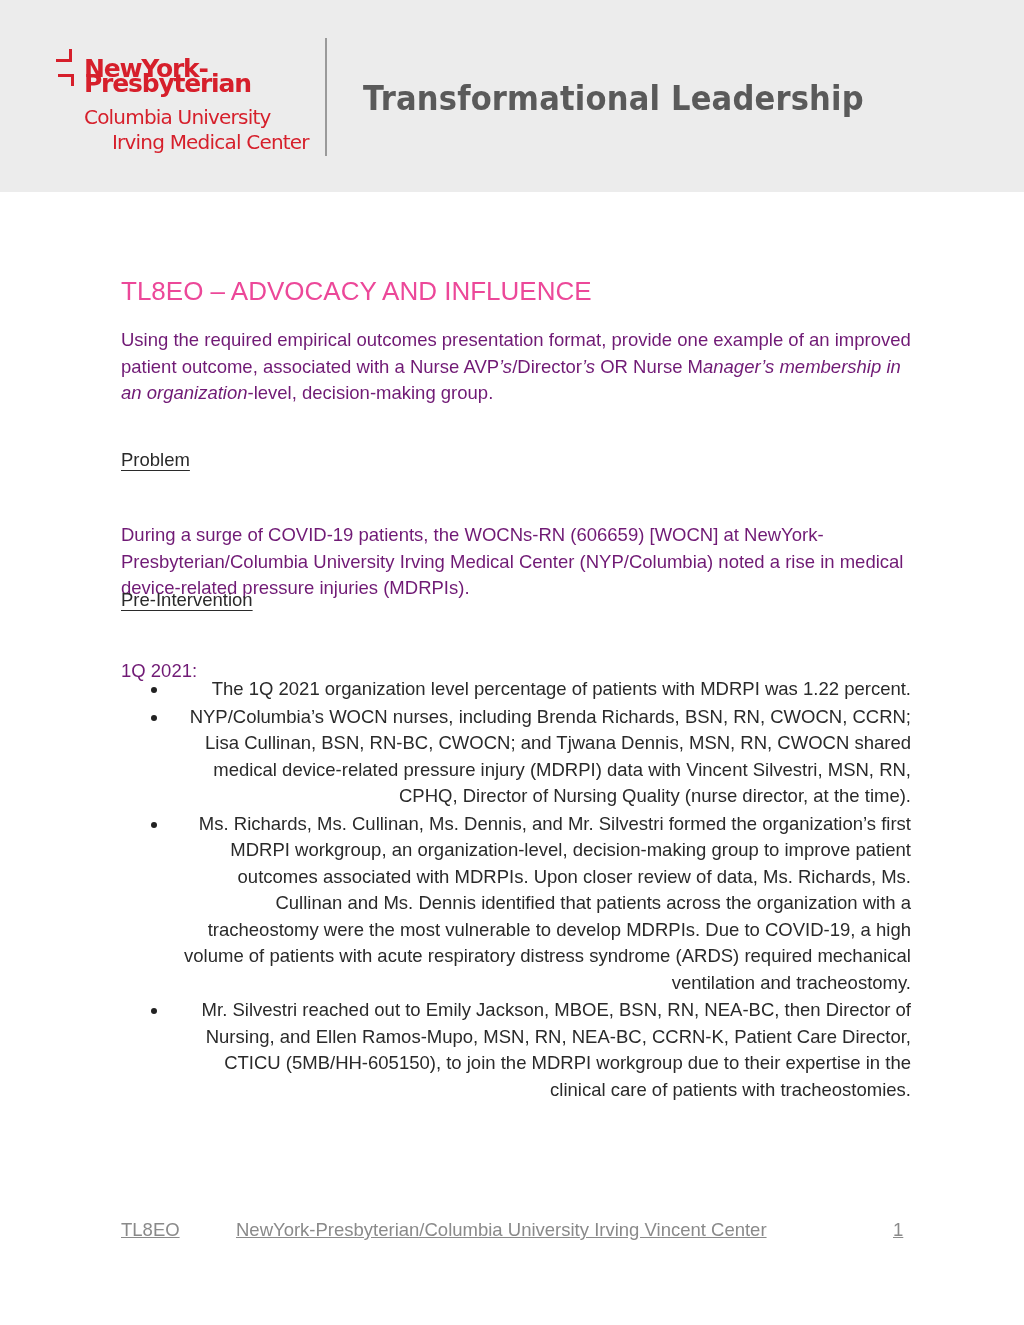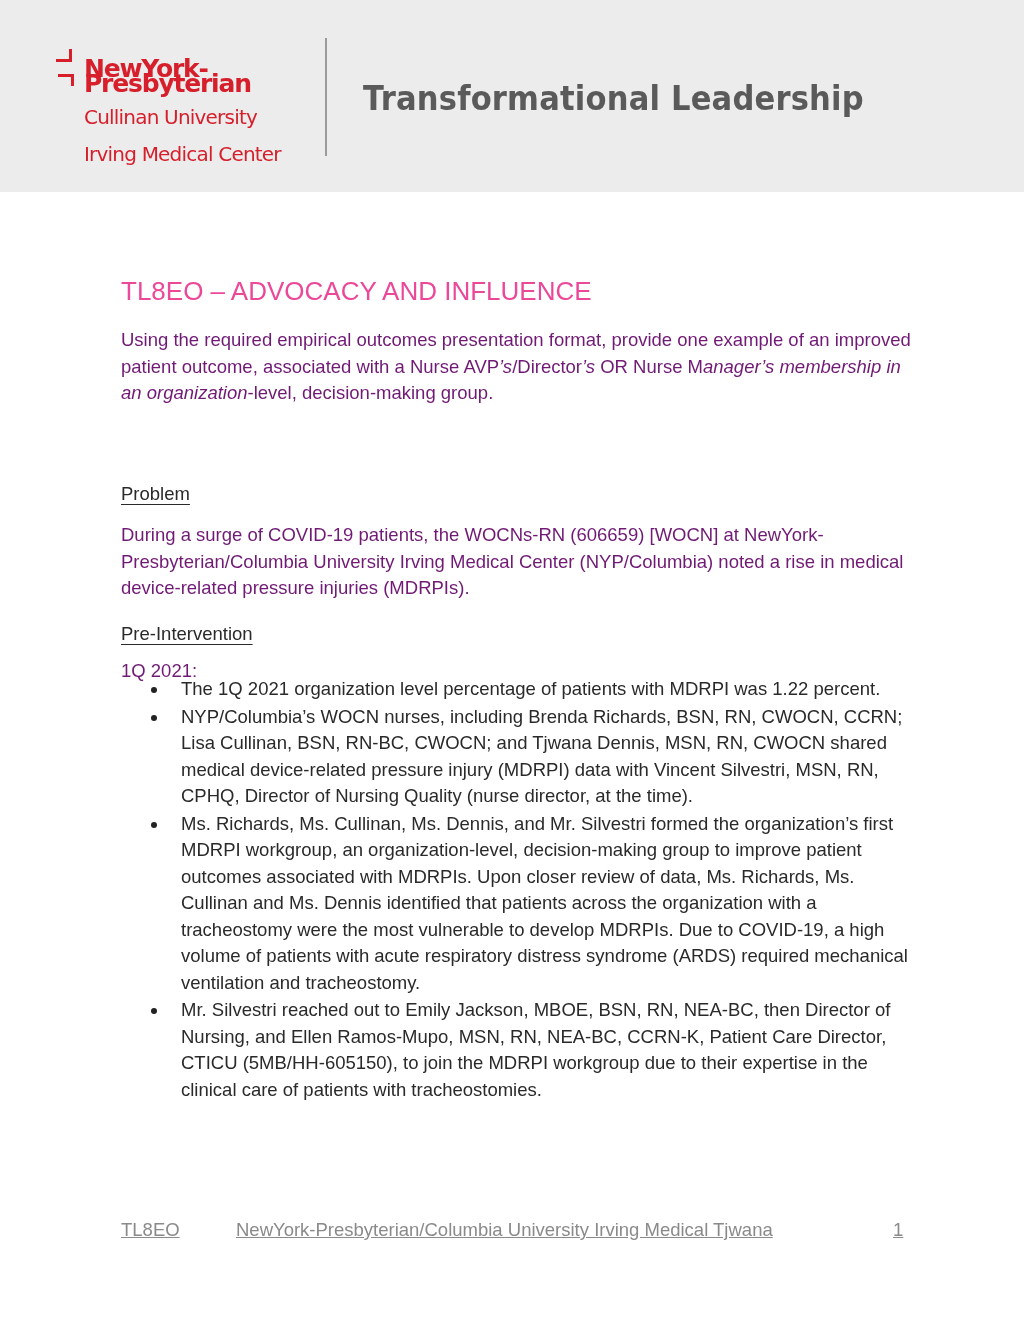--- a/index.html
+++ b/index.html
@@ -25,49 +25,49 @@
     position: absolute; left: 28px; font-weight: bold; font-size: 25px;
     letter-spacing: -1.2px; white-space: nowrap; line-height: 26px;
   }
   .logo .l1 { top: 12px; }
   .logo .l2 { top: 27px; }
   .logo .l3, .logo .l4 {
     position: absolute; left: 28px; font-size: 20px; letter-spacing: -0.8px;
     white-space: nowrap; line-height: 24px;
   }
   .logo .l3 { top: 61px; }
-  .logo .l4 { top: 98px; }
+  .logo .l4 { top: 86px; margin-left: 28px; }
   .vdivider {
     position: absolute; left: 325px; top: 38px; width: 2px; height: 118px; background: #9a9a9a;
   }
   .section-title {
     position: absolute; left: 363px; top: 78px; font-size: 34px; font-weight: bold;
     color: #5a5a5a; white-space: nowrap; letter-spacing: 0.2px;
     font-family: "DejaVu Sans", sans-serif; transform: scaleX(0.9); transform-origin: left;
   }
   .doc-title {
     position: absolute; left: 121px; top: 244px; font-size: 26px; color: #ec4899;
     white-space: nowrap;
     margin-top: 32px;
   }
   .para {
     position: absolute; left: 121px; width: 790px; font-size: 18.5px;
     line-height: 26.5px; color: #701a75;
   }
   .heading-u {
     position: absolute; left: 121px; font-size: 18.5px; color: #2a2a2a;
-    text-decoration: underline; text-underline-offset: 4px; white-space: nowrap; margin-top: 34px;
+    text-decoration: underline; text-underline-offset: 4px; white-space: nowrap;
   }
   ul.bullets {
     position: absolute; left: 121px; top: 676px; width: 790px; margin: 0; padding: 0;
     list-style: none;
   }
   ul.bullets li {
     position: relative; padding-left: 60px; font-size: 18.5px; line-height: 26.5px;
-    color: #2a2a2a; margin-bottom: 1px;
+    color: #2a2a2a; margin-bottom: 1px; text-align: right;
   }
   ul.bullets li .dot {
     position: absolute; left: 30px; top: 11px; width: 6px; height: 6px;
     border-radius: 50%; background: #222;
   }
   .footer {
     position: absolute; top: 1219px; font-size: 18.5px; color: #8a8a8a; white-space: nowrap; text-decoration: underline;
   }
 </style>
 </head>
@@ -76,21 +76,21 @@
 <div class="header">
   <div class="logo">
     <div class="mark">
       <div class="a"></div>
         <div class="b"></div>
         <div class="c"></div>
         <div class="d"></div>
     </div>
     <div class="l1">NewYork-</div>
     <div class="l2">Presbyterian</div>
-    <div class="l3">Cullinan University</div>
+    <div class="l3">Columbia University</div>
     <div class="l4">Irving Medical Center</div>
   </div>
   <div class="vdivider"></div>
   <div class="section-title">Transformational Leadership</div>
 </div>
 
 <div class="doc-title">TL8EO – ADVOCACY AND INFLUENCE</div>
 
 <div class="para" style="top:327px;">
   <span>Using the required empirical outcomes presentation format, provide one example of an improved patient outcome, associated with a Nurse AVP</span><i>’s</i><span>/Director</span><i>’s</i><span> OR Nurse M</span><i>anager’s membership in an organization</i><span>-level, decision-making group.</span>
@@ -105,14 +105,14 @@
 <div class="para" style="top:658px;">1Q 2021:</div>
 
 <ul class="bullets">
   <li><span class="dot"></span><span>The 1Q 2021 organization level percentage of patients with MDRPI was 1.22 percent.</span></li>
   <li><span class="dot"></span><span>NYP/Columbia’s WOCN nurses, including Brenda Richards, BSN, RN, CWOCN, CCRN; Lisa Cullinan, BSN, RN-BC, CWOCN; and Tjwana Dennis, MSN, RN, CWOCN shared medical device-related pressure injury (MDRPI) data with Vincent Silvestri, MSN, RN, CPHQ, Director of Nursing Quality (nurse director, at the time).</span></li>
   <li><span class="dot"></span><span>Ms. Richards, Ms. Cullinan, Ms. Dennis, and Mr. Silvestri formed the organization’s first MDRPI workgroup, an organization-level, decision-making group to improve patient outcomes associated with MDRPIs. Upon closer review of data, Ms. Richards, Ms. Cullinan and Ms. Dennis identified that patients across the organization with a tracheostomy were the most vulnerable to develop MDRPIs. Due to COVID-19, a high volume of patients with acute respiratory distress syndrome (ARDS) required mechanical ventilation and tracheostomy.</span></li>
   <li><span class="dot"></span><span>Mr. Silvestri reached out to Emily Jackson, MBOE, BSN, RN, NEA-BC, then Director of Nursing, and Ellen Ramos-Mupo, MSN, RN, NEA-BC, CCRN-K, Patient Care Director, CTICU (5MB/HH-605150), to join the MDRPI workgroup due to their expertise in the clinical care of patients with tracheostomies.</span></li>
 </ul>
 
 <div class="footer" style="left:121px;">TL8EO</div>
-<div class="footer" style="left:236px;">NewYork-Presbyterian/Columbia University Irving Medical Tjwana</div>
+<div class="footer" style="left:236px;">NewYork-Presbyterian/Columbia University Irving Vincent Center</div>
 <div class="footer" style="left:893px;">1</div>
 
 </body></html>

